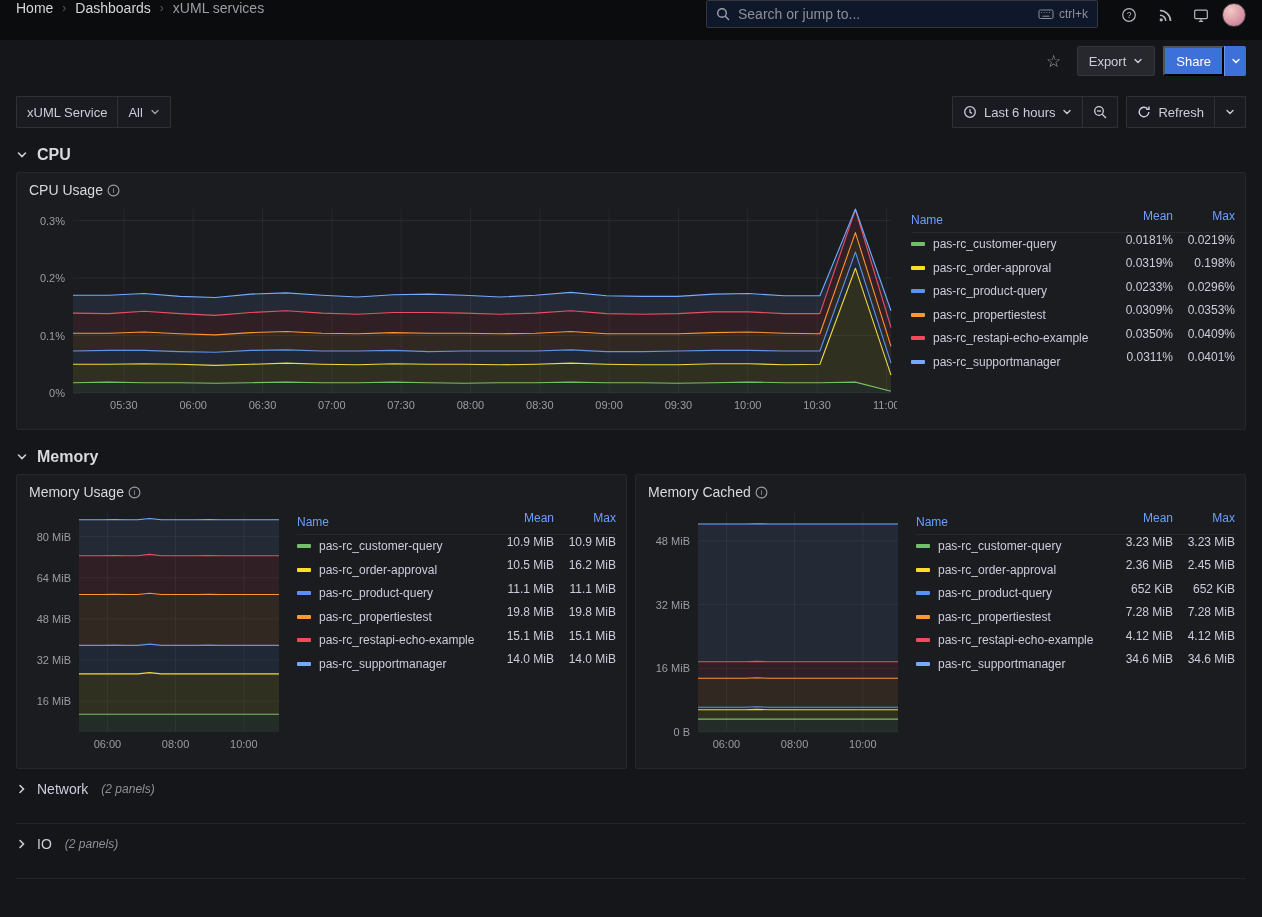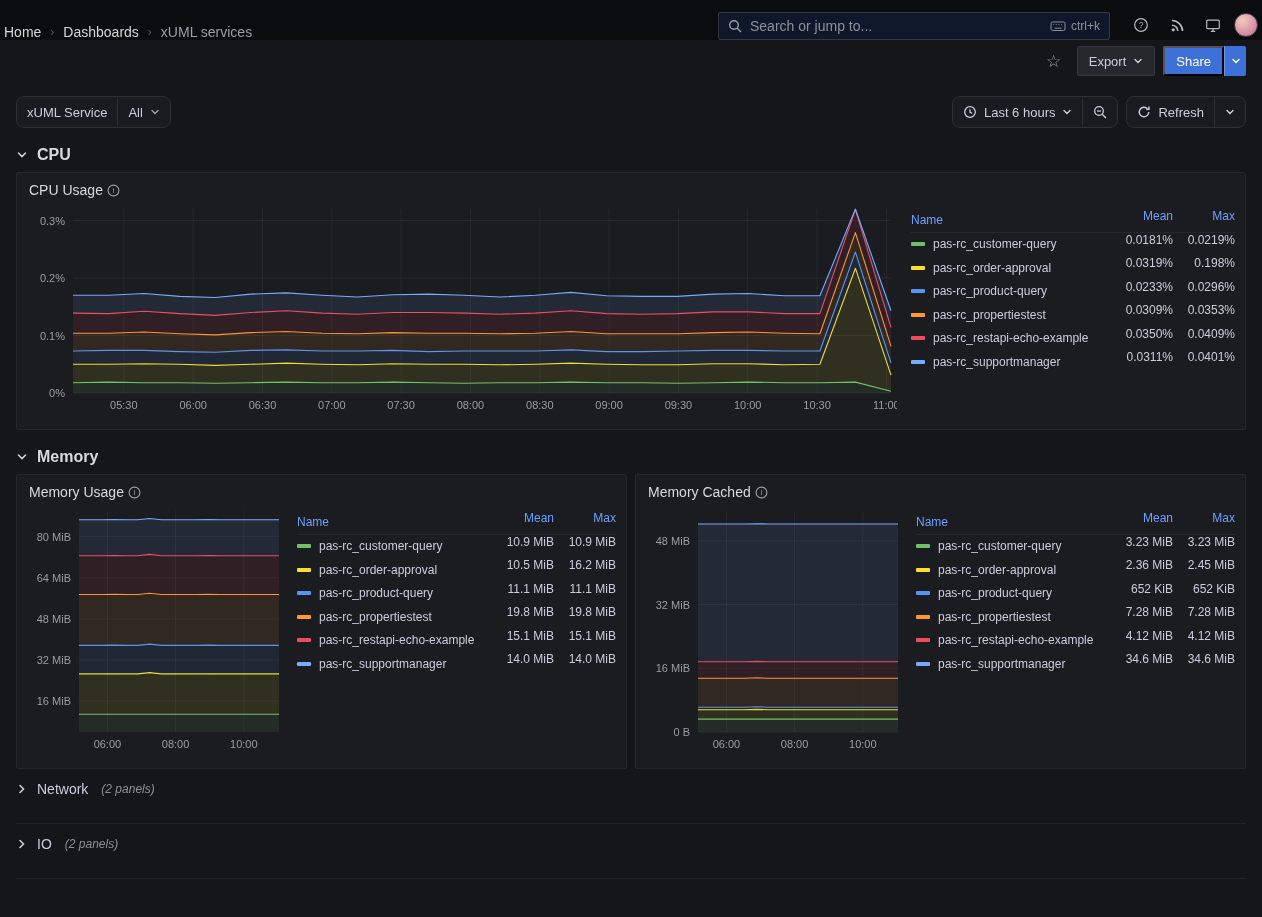--- a/index.html
+++ b/index.html
@@ -2,21 +2,21 @@
 <html><head>
 <meta charset="utf-8">
 <style>
   *{margin:0;padding:0;box-sizing:border-box}
   html,body{width:1262px;height:917px}
   body{background:#141619;font-family:"Liberation Sans",sans-serif;color:#ccccdc;font-size:14px;overflow:hidden}
   svg text{font-family:"Liberation Sans",sans-serif}
   .app{width:1262px;height:917px;display:flex;flex-direction:column}
 
   
-  .topnav{flex:0 0 40px;background:#0b0c0e;display:flex;align-items:flex-end;padding:0 4px;gap:16px}
+  .topnav{flex:0 0 40px;background:#0b0c0e;display:flex;align-items:flex-start;padding:0 16px;gap:16px}
   .crumbs{display:flex;align-items:center;gap:9px;font-size:14px}
   .crumb{color:#d5d6da;cursor:pointer;white-space:nowrap}
   .crumb.current{color:#9b9ea4;cursor:default}
   .sep{color:#54575d;font-size:12px}
   .search{margin-left:auto;width:392px;height:28px;background:#0f172a;border:1px solid #35373d;border-radius:2px;display:flex;align-items:center;gap:8px;padding:0 9px}
   .search input{flex:1;background:transparent;border:none;outline:none;color:#ccccdc;font-size:14px;font-family:"Liberation Sans",sans-serif}
   .search input::placeholder{color:#8d9097}
   .kbd{display:flex;align-items:center;gap:5px;color:#8d9097;font-size:12px;white-space:nowrap}
   .nav-icons{display:flex;align-items:center;gap:6px}
   .icon-btn{width:30px;height:30px;display:flex;align-items:center;justify-content:center;color:#b4b7bd;cursor:pointer;border-radius:2px}
@@ -28,21 +28,21 @@
   .btn{height:30px;display:inline-flex;align-items:center;gap:7px;padding:0 11px;font-size:13px;border-radius:2px;color:#ccccdc;cursor:pointer;white-space:nowrap}
   .btn-secondary{background:#26282e;border:1px solid #33363c}
   .btn-primary{background:#3d71d9;color:#fff;border-radius:2px 0 0 2px}
   .split{display:inline-flex}
   .split-caret{width:22px;height:30px;background:#3d71d9;border-left:1px solid rgba(255,255,255,.25);display:flex;align-items:center;justify-content:center;color:#fff;border-radius:0 2px 2px 0;cursor:pointer}
   .chev{flex:0 0 auto}
 
   
   .dash{flex:1;overflow:hidden}
   .filter-row{display:flex;justify-content:space-between;align-items:center;padding:14px 16px 0}
-  .ctrl-group{display:inline-flex;align-items:stretch;height:32px;border:1px solid #2e3036;border-radius:8px;background:#1a1b20}
+  .ctrl-group{display:inline-flex;align-items:stretch;height:32px;border:1px solid #2e3036;border-radius:1px;background:#1a1b20}
   .ctrl-seg{display:flex;align-items:center;gap:7px;padding:0 10px;font-size:13px;color:#ccccdc;cursor:pointer}
   .ctrl-seg + .ctrl-seg{border-left:1px solid #2e3036}
   .ctrl-strong{font-weight:500}
   .right-controls{display:flex;gap:8px}
 
   .section{display:flex;align-items:center;gap:9px;margin:18px 16px 0;cursor:pointer}
   .section .stitle{font-size:16px;font-weight:700;color:#d8d9dd}
   .note{font-size:12px;font-style:italic;color:#8d9097;margin-left:4px}
   .collapsed-row{margin:12px 16px 0;padding-bottom:26px;border-bottom:1px solid #222429;display:flex;align-items:center;gap:9px;cursor:pointer}
 

